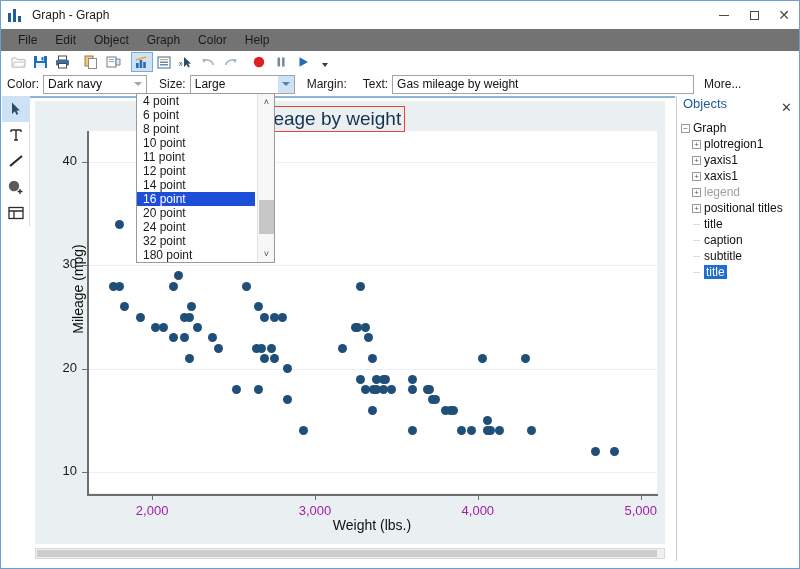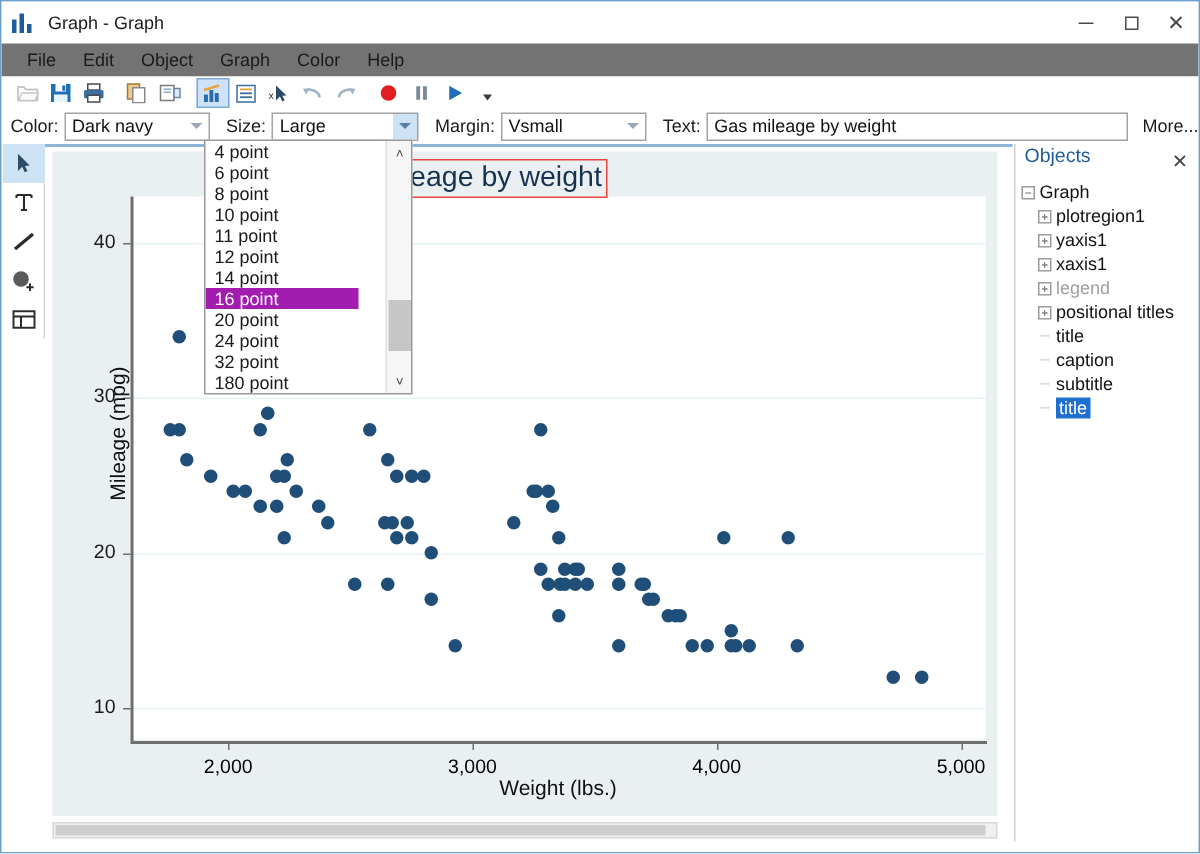--- a/index.html
+++ b/index.html
@@ -101,21 +101,21 @@
     background: #eaf0f2;
   }
   #plot-bg {
     position: absolute; left: 52px; top: 30px; width: 570px; height: 362px;
     background: #ffffff;
   }
   .gridline { position: absolute; left: 0; width: 570px; height: 1px; background: #e8f1f3; }
   .ytick { position: absolute; width: 5px; height: 1px; background: #6e6e6e; }
   .ytlabel { position: absolute; font-size: 13px; color: #1a1a1a; text-align: right; }
   .xtick { position: absolute; width: 1px; height: 5px; background: #6e6e6e; }
-  .xtlabel { position: absolute; font-size: 13px; color: #000000; text-align: center; }
+  .xtlabel { position: absolute; font-size: 13px; color: #a21caf; text-align: center; }
   #yaxis-line { position: absolute; left: 52px; top: 30px; width: 2px; height: 363px; background: #6e6e6e; }
   #xaxis-line { position: absolute; left: 52px; top: 393px; width: 571px; height: 2px; background: #6e6e6e; }
   #ylab {
     position: absolute; left: -42px; top: 180px; width: 170px;
     font-size: 14px; color: #111; text-align: center;
     transform: rotate(-90deg);
   }
   #xlab {
     position: absolute; left: 52px; top: 416px; width: 570px;
     font-size: 14px; color: #111; text-align: center;
@@ -156,21 +156,21 @@
   .tlabel.dimmed { color: #a0a0a0; }
   .tlabel.sel { background: #1f6fd0; color: #ffffff; padding: 0 2px; }
 
   
   #dropdown {
     position: absolute; left: 135px; top: 92px; width: 139px; height: 170px;
     background: #ffffff; border: 1px solid #9a9a9a; z-index: 50;
   }
   #dd-list { position: absolute; left: 0; top: 0; width: 121px; height: 168px; overflow: hidden; }
   .dd-item { height: 14px; line-height: 14px; font-size: 12px; color: #1a1a1a; padding-left: 6px; white-space: nowrap; }
-  .dd-item.sel { background: #a21caf; color: #ffffff; width: 102px; }
+  .dd-item.sel { background: #1d4ed8; color: #ffffff; width: 118px; }
   #dd-scroll { position: absolute; right: 0; top: 0; width: 17px; height: 168px; background: #f6f6f6; border-left: 1px solid #e0e0e0; }
   .dd-arrow { width: 17px; height: 16px; display: flex; align-items: center; justify-content: center; color: #4a4a4a; font-size: 9px; }
   #dd-thumb { position: absolute; left: 1px; top: 106px; width: 15px; height: 34px; background: #c6c6c6; }
 </style>
 </head>
 <body>
 
 <div id="app">
 
   <div id="titlebar">
@@ -309,26 +309,20 @@
     <span class="fb-gap"></span>
     <span class="fb-label">Size:</span>
     <div class="combo" style="width:105px">
       <span class="cval">Large</span>
       <span class="cbtn open">
           <span class="caret"></span>
         </span>
     </div>
     <span class="fb-gap"></span>
     <span class="fb-label">Margin:</span>
-    <div class="combo" style="width:104px">
-      <span class="cval">Vsmall</span>
-      <span class="cbtn">
-          <span class="caret dim"></span>
-        </span>
-    </div>
     <span class="fb-gap"></span>
     <span class="fb-label">Text:</span>
     <div class="textinput" style="width:302px">
       <span>Gas mileage by weight</span>
     </div>
     <span id="more-btn">More...</span>
   </div>
 
   <div id="palette">
     <div class="ptool sel">

